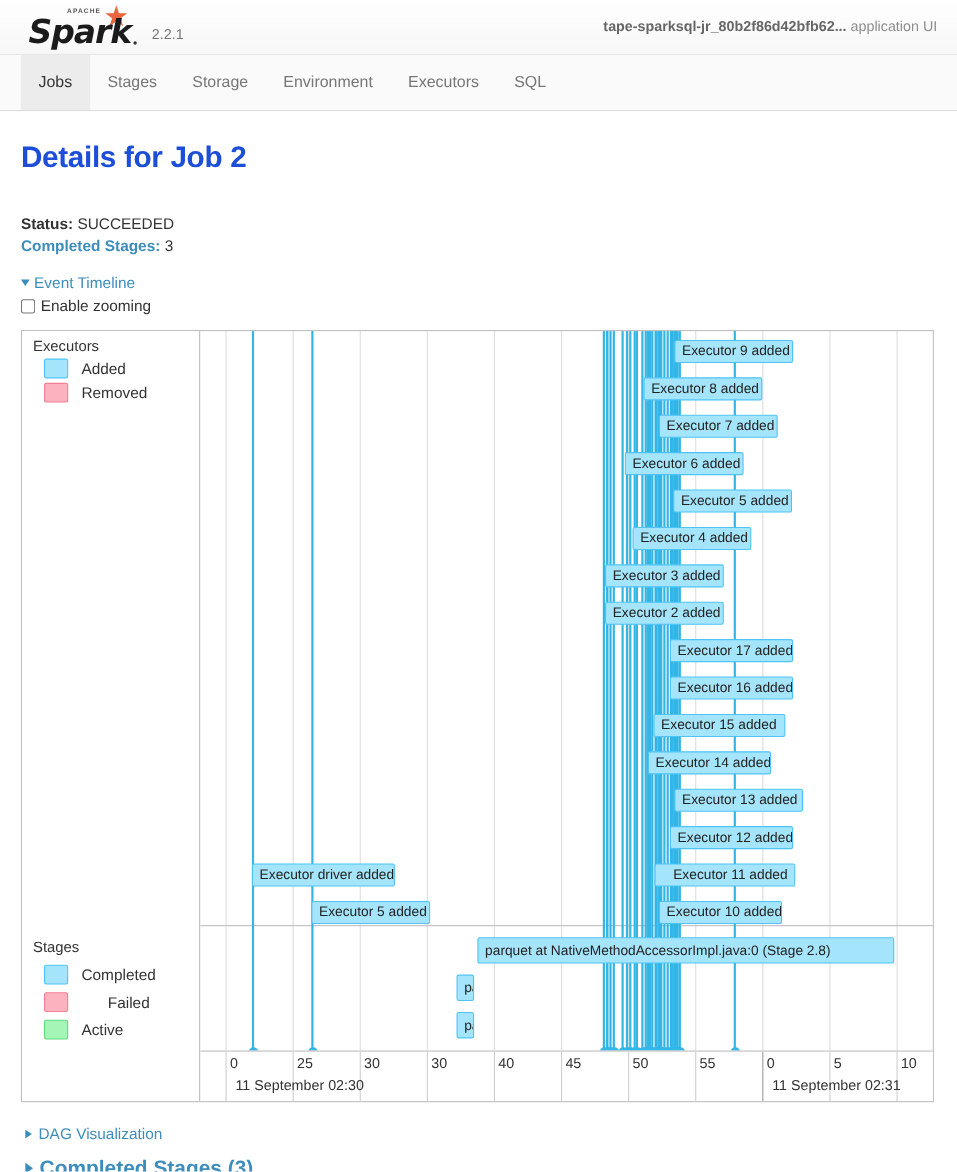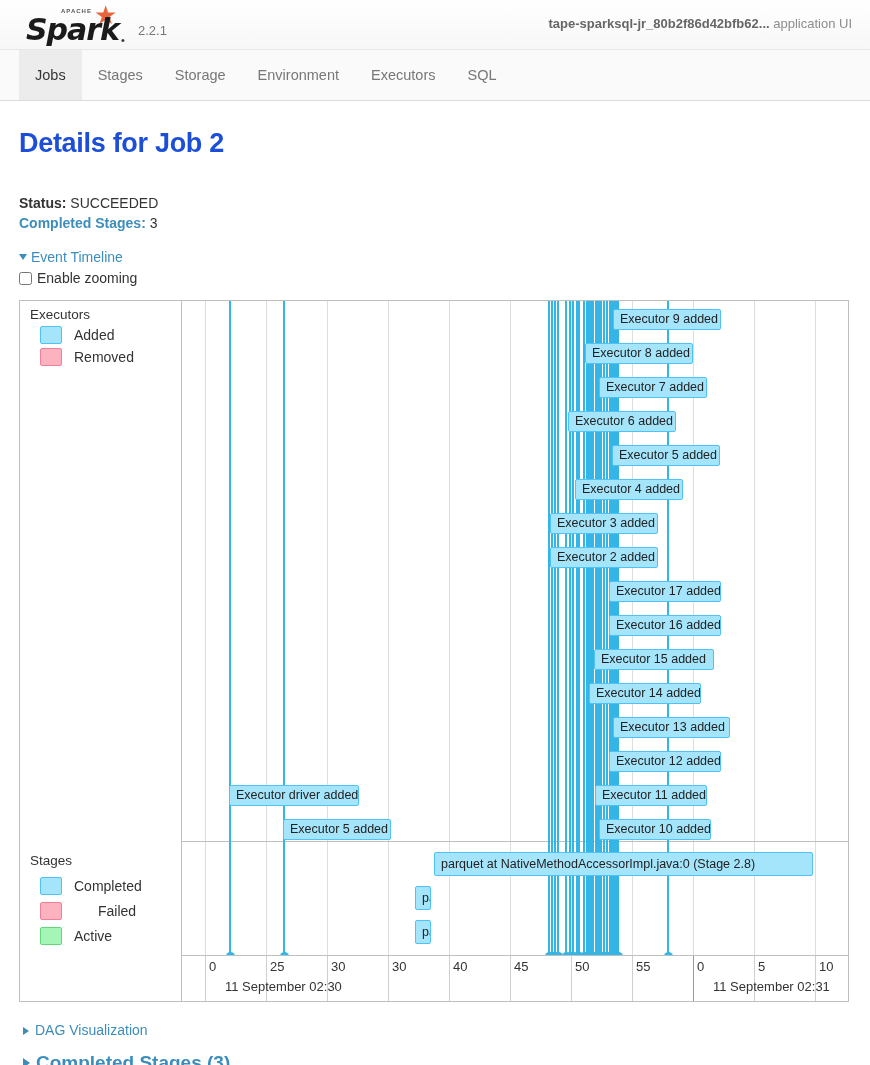--- a/index.html
+++ b/index.html
@@ -200,21 +200,21 @@
     font-size: 13px; color: #333;
     padding-left: 4px;
   }
   .axis-major {
     position: absolute; top: 0; bottom: 0;
     width: 1px; background: #9a9a9a;
   }
   .axis-date {
     position: absolute; top: 23px;
     font-size: 13px; color: #333;
-    padding-left: 20px; white-space: nowrap;
+    padding-left: 9px; white-space: nowrap;
   }
 
   .footer-links { margin-top: 20px; }
   .footer-links .row1 {
     font-size: 14px; color: #3c8dbc; cursor: pointer;
     padding-left: 4px;
   }
   .footer-links .row2 {
     font-size: 19px; font-weight: bold; color: #3c8dbc;
     cursor: pointer; margin-top: 14px; padding-left: 4px;
@@ -396,21 +396,21 @@
           <div class="ev-label" style="left: 430px; top: 144px; width: 108px;">Executor 5 added</div>
           <div class="ev-label" style="left: 393px; top: 178px; width: 108px;">Executor 4 added</div>
           <div class="ev-label" style="left: 368px; top: 212px; width: 108px;">Executor 3 added</div>
           <div class="ev-label" style="left: 368px; top: 246px; width: 108px;">Executor 2 added</div>
           <div class="ev-label" style="left: 427px; top: 280px; width: 112px;">Executor 17 added</div>
           <div class="ev-label" style="left: 427px; top: 314px; width: 112px;">Executor 16 added</div>
           <div class="ev-label" style="left: 412px; top: 348px; width: 120px;">Executor 15 added</div>
           <div class="ev-label" style="left: 407px; top: 382px; width: 112px;">Executor 14 added</div>
           <div class="ev-label" style="left: 431px; top: 416px; width: 117px;">Executor 13 added</div>
           <div class="ev-label" style="left: 427px; top: 450px; width: 112px;">Executor 12 added</div>
-          <div class="ev-label" style="left: 413px; top: 484px; width: 112px; text-align: right;">Executor 11 added</div>
+          <div class="ev-label" style="left: 413px; top: 484px; width: 128px; text-align: right;">Executor 11 added</div>
           <div class="ev-label" style="left: 417px; top: 518px; width: 112px;">Executor 10 added</div>
           <div class="ev-label" style="left: 47px; top: 484px; width: 130px;">Executor driver added</div>
           <div class="ev-label" style="left: 101px; top: 518px; width: 108px;">Executor 5 added</div>
         </div>
       <div id="stage-bars">
           <div class="stage-bar" style="left: 252px; top: 551px; width: 379px;">parquet at NativeMethodAccessorImpl.java:0 (Stage 2.8)</div>
           <div class="stage-bar" style="left: 233px; top: 585px; width: 16px;">pa</div>
           <div class="stage-bar" style="left: 233px; top: 619px; width: 16px;">pa</div>
         </div>
 

